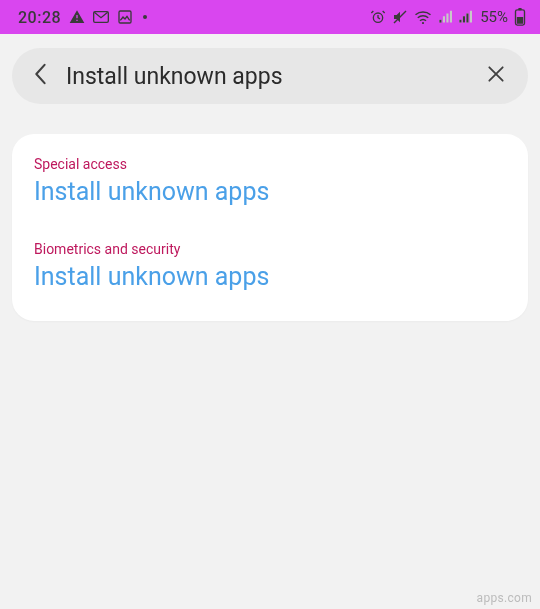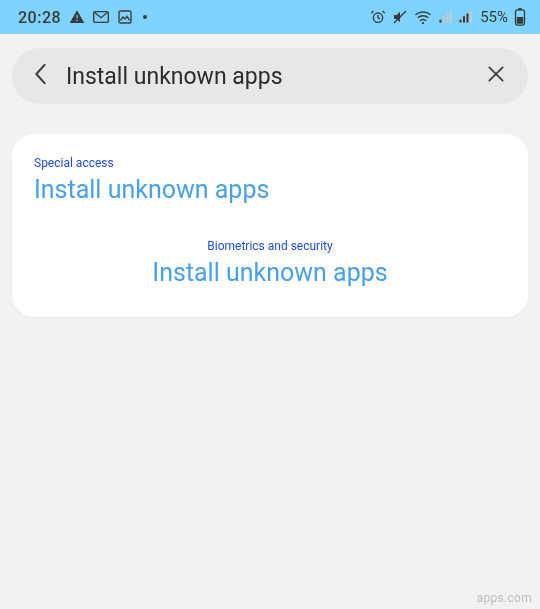--- a/index.html
+++ b/index.html
@@ -8,21 +8,21 @@
     background: #f2f2f2;
     font-family: -apple-system, BlinkMacSystemFont, "Segoe UI", Roboto, Arial, sans-serif;
     color: #202020;
     position: relative;
     overflow: hidden;
   }
 
   
   .status-bar {
     height: 34px;
-    background: #7dd3fc;
+    background: #d946ef;
     display: flex;
     align-items: center;
     padding: 0 14px 0 18px;
     font-size: 16px;
     color: #3a3a3a;
   }
   .status-left { display: flex; align-items: center; gap: 8px; }
   .status-right { margin-left: auto; display: flex; align-items: center; gap: 6px; }
   .st-ico { display: inline-flex; align-items: center; justify-content: center; }
   .st-ico svg { display: block; }
@@ -54,24 +54,24 @@
   .search-bar .clear { width: 28px; display:flex; align-items:center; justify-content:center; }
 
   
   .card {
     margin: 30px 12px 0 12px;
     background: #ffffff;
     border-radius: 22px;
     padding: 22px 22px 28px 22px;
     box-shadow: 0 1px 2px rgba(0,0,0,0.03);
   }
-  .result + .result { margin-top: 34px; text-align: center; }
+  .result + .result { margin-top: 34px; }
   .result-path {
-    font-size: 12px;
-    color: #1d4ed8;
+    font-size: 14px;
+    color: #be185d;
     margin-bottom: 4px;
   }
   .result-title {
     font-size: 25px;
     color: #4aa0e8;
     line-height: 1.25;
   }
 
   
   .wm {

